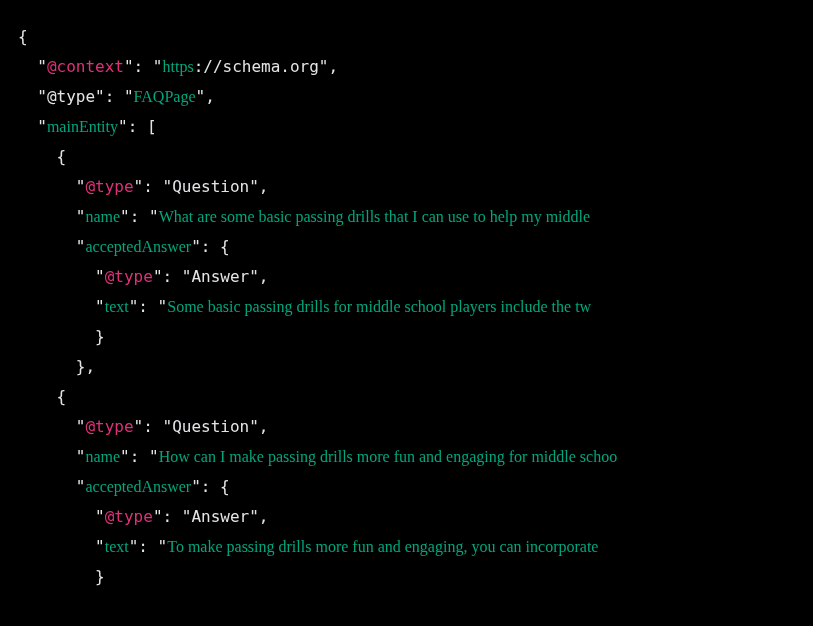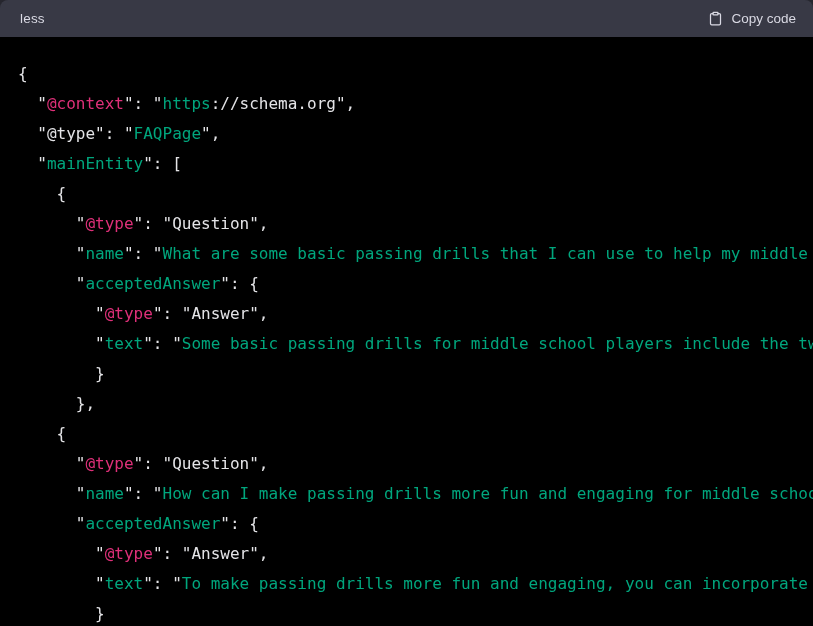--- a/index.html
+++ b/index.html
@@ -43,34 +43,22 @@
     font-family: "DejaVu Sans Mono", "Liberation Mono", monospace;
     font-size: 16px;
     line-height: 30px;
     padding: 22px 0 0 18px;
     white-space: pre;
     color: var(--c-plain, #e4e4e7);
   }
 
   .tok-p { color: var(--c-plain, #e4e4e7); }
   .tok-k { color: var(--c-pink, #df3079); }
-  .tok-g { color: var(--c-green, #00a67d); }
+  .tok-g { color: var(--c-green, #00a67d); font-family: Liberation Serif, serif; }
 </style>
 </head>
 <body style="background: rgb(38, 38, 46);">
 
 <div class="code-block">
-  <div class="code-header">
-    <span class="lang-label">less</span>
-    <button class="copy-btn">
-      <span>
-        <svg width="15" height="17" viewBox="0 0 24 24" fill="none" stroke="currentColor" stroke-width="2" stroke-linecap="round" stroke-linejoin="round">
-          <path d="M16 4h2a2 2 0 0 1 2 2v14a2 2 0 0 1-2 2H6a2 2 0 0 1-2-2V6a2 2 0 0 1 2-2h2"></path>
-          <rect x="8" y="2" width="8" height="4" rx="1" ry="1"></rect>
-        </svg>
-      </span>
-      <span>Copy code</span>
-    </button>
-  </div>
   <div class="code-area">
     <pre class="code"><div><span class="tok-p">{</span></div><div><span class="tok-p">  "</span><span class="tok-k">@context</span><span class="tok-p">": "</span><span class="tok-g">https</span><span class="tok-p">://schema.org",</span></div><div><span class="tok-p">  "@type": "</span><span class="tok-g">FAQPage</span><span class="tok-p">",</span></div><div><span class="tok-p">  "</span><span class="tok-g">mainEntity</span><span class="tok-p">": [</span></div><div><span class="tok-p">    {</span></div><div><span class="tok-p">      "</span><span class="tok-k">@type</span><span class="tok-p">": "Question",</span></div><div><span class="tok-p">      "</span><span class="tok-g">name</span><span class="tok-p">": "</span><span class="tok-g">What are some basic passing drills that I can use to help my middle</span></div><div><span class="tok-p">      "</span><span class="tok-g">acceptedAnswer</span><span class="tok-p">": {</span></div><div><span class="tok-p">        "</span><span class="tok-k">@type</span><span class="tok-p">": "Answer",</span></div><div><span class="tok-p">        "</span><span class="tok-g">text</span><span class="tok-p">": "</span><span class="tok-g">Some basic passing drills for middle school players include the tw</span></div><div><span class="tok-p">        }</span></div><div><span class="tok-p">      },</span></div><div><span class="tok-p">    {</span></div><div><span class="tok-p">      "</span><span class="tok-k">@type</span><span class="tok-p">": "Question",</span></div><div><span class="tok-p">      "</span><span class="tok-g">name</span><span class="tok-p">": "</span><span class="tok-g">How can I make passing drills more fun and engaging for middle schoo</span></div><div><span class="tok-p">      "</span><span class="tok-g">acceptedAnswer</span><span class="tok-p">": {</span></div><div><span class="tok-p">        "</span><span class="tok-k">@type</span><span class="tok-p">": "Answer",</span></div><div><span class="tok-p">        "</span><span class="tok-g">text</span><span class="tok-p">": "</span><span class="tok-g">To make passing drills more fun and engaging, you can incorporate</span></div><div><span class="tok-p">        }</span></div></pre>
   </div>
 </div>
 
 </body></html>

